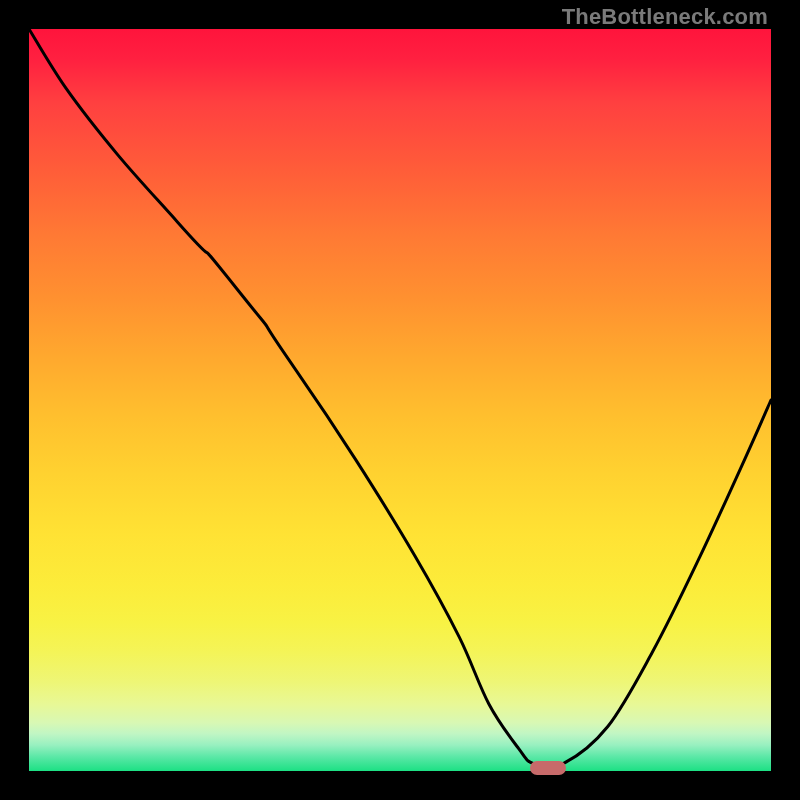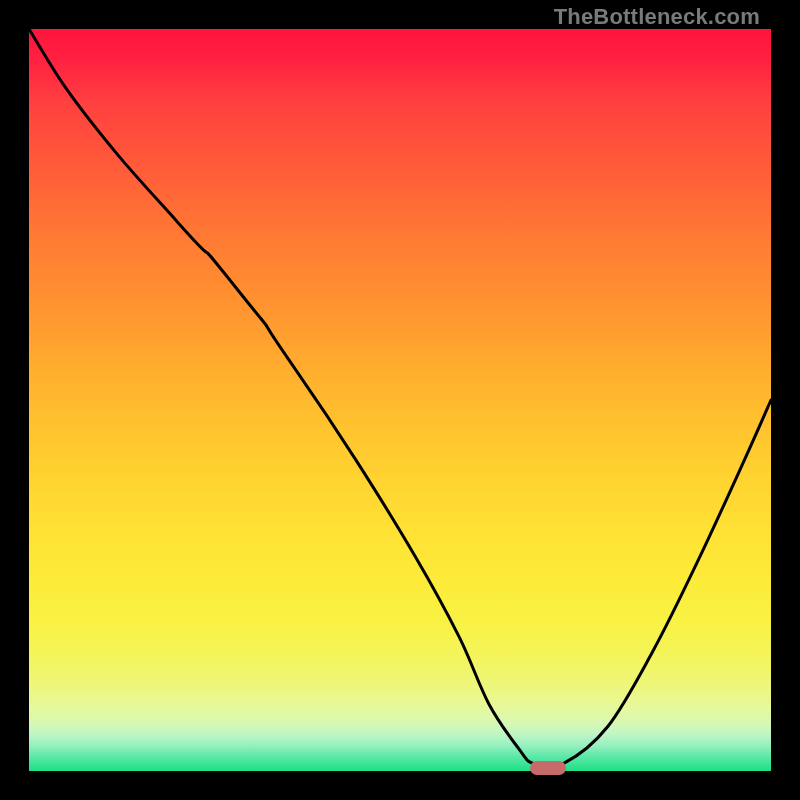--- a/index.html
+++ b/index.html
@@ -43,21 +43,21 @@
       #d8f8b4 93.5%,
       #c0f6c4 95%,
       #98f0c0 96.5%,
       #5ee8a8 98%,
       #1ce084 100%
     );
   }
   .watermark {
     position: absolute;
     top: 4px;
-    right: 40px;
+    right: 32px;
     font-family: Arial, Helvetica, sans-serif;
     font-size: 22px;
     font-weight: 600;
     color: #7a7a7a;
     letter-spacing: 0.2px;
   }
   svg.curve {
     position: absolute;
     left: 0;
     top: 0;

